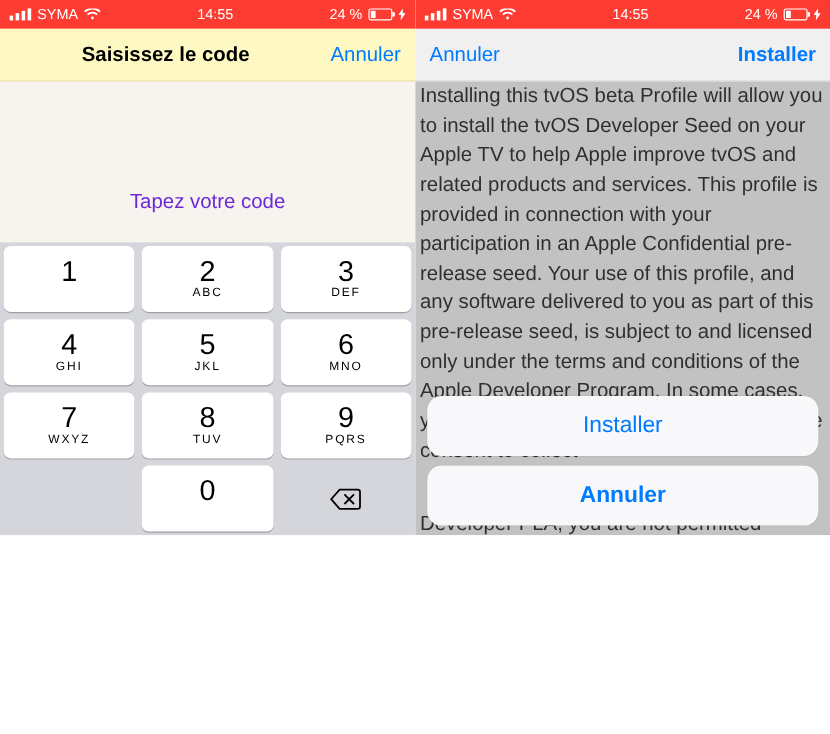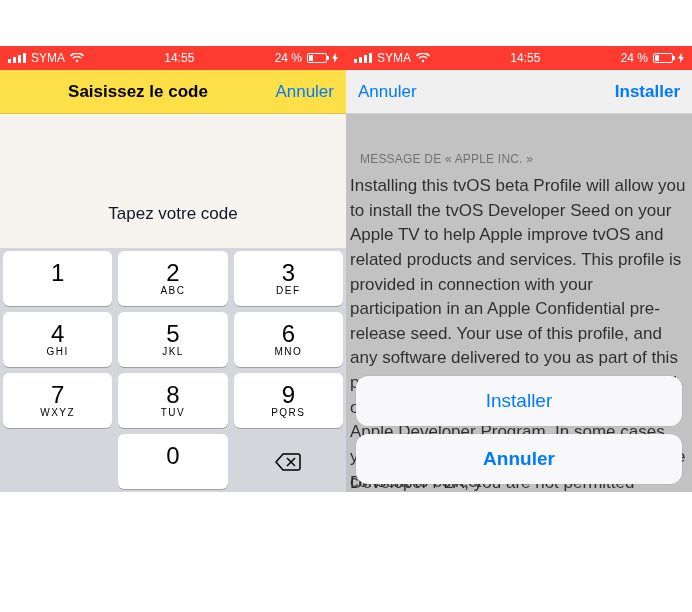--- a/index.html
+++ b/index.html
@@ -1,18 +1,18 @@
 <!DOCTYPE html>
 <html><head>
 <meta charset="utf-8">
 <style>
   * { box-sizing: border-box; margin: 0; padding: 0; }
   html, body { width: 692px; height: 612px; font-family: -apple-system, "Helvetica Neue", Arial, sans-serif; }
   body { display: flex; background: #fff; }
-  .screen { position: relative; height: 446px; overflow: hidden; margin-top: 46px; }
+  .screen { position: relative; height: 446px; overflow: hidden; }
   .screen-left { width: 346px; background: #f7f3ef; }
   .screen-right { width: 346px; background: #efefef; }
 
   
   .status { height: 24px; background: #fe3b30; color: #fff; display: flex; align-items: center; justify-content: space-between; padding: 0 8px; font-size: 12px; font-weight: 500; }
   .status .left, .status .right { display: flex; align-items: center; gap: 5px; }
   .sig { display: flex; gap: 2px; align-items: flex-end; }
   .sig span { width: 3px; background: #fff; display: block; }
   .sig span:nth-child(1){height:4px;} .sig span:nth-child(2){height:6px;} .sig span:nth-child(3){height:8px;} .sig span:nth-child(4){height:10px;}
   .wifi svg { display:block; }
@@ -21,28 +21,28 @@
   .batt .body::after { content:""; position:absolute; right:-3px; top:2px; width:2px; height:4px; background:#fff; border-radius:0 1px 1px 0;}
   .batt .fill { position:absolute; left:1px; top:1px; width:4px; height:6px; background:#fff;}
   .bolt svg { display:block; }
 
   
   .nav { height: 44px; display:flex; align-items:center; justify-content: space-between; border-bottom: 1px solid rgba(0,0,0,0.12); padding: 0 12px; font-size: 17px; }
   .nav .title { font-weight:600; color:#000; flex:1; text-align:center; }
   .nav .btn { color:#007aff; min-width:70px; }
   .nav .btn.left { text-align:left; }
   .nav .btn.right { text-align:right; font-weight:600;}
-  .screen-left .nav { background:#fde047; }
+  .screen-left .nav { background:#fef9c3; }
   .screen-left .nav { justify-content: flex-end; }
   .screen-left .nav .title-wrap { flex:1; text-align:center; font-weight:600;}
   .screen-right .nav { background: rgba(239,239,239,0.95); }
 
   
   .code-area { text-align:center; padding-top: 90px; }
-  .code-area .prompt { font-size: 17px; color:#0f172a; margin-bottom: 28px; }
+  .code-area .prompt { font-size: 17px; color:#6d28d9; margin-bottom: 28px; }
   .dots { display:flex; justify-content:center; gap: 24px; }
   .dot { width: 16px; height:16px; border: 1.5px solid #000; border-radius:50%; }
 
   .keypad { position:absolute; bottom:0; left:0; right:0; background:#d4d6dc; }
   .krow { display:flex; }
   .key { flex:1; height:55px; margin:3px; background:#fff; border-radius:6px; display:flex; flex-direction:column; align-items:center; justify-content:center; box-shadow: 0 1px 0 rgba(0,0,0,0.25); }
   .key.blank { background:transparent; box-shadow:none; }
   .key .num { font-size: 24px; line-height:1; color:#000; }
   .key .let { font-size: 10px; letter-spacing:1.5px; color:#000; height:12px; font-weight:400;}
   .key.del svg { display:block; }
@@ -200,21 +200,20 @@
         </span>
     </div>
   </div>
 
   <div class="nav">
     <div class="btn left" style="font-weight:400">Annuler</div>
     <div class="btn right">Installer</div>
   </div>
 
   <div class="right-body">
-    <div class="msg-header">MESSAGE DE « APPLE INC. »</div>
     <div class="msg-text">Installing this tvOS beta Profile will allow you to install the tvOS Developer Seed on your Apple TV to help Apple improve tvOS and related products and services. This profile is provided in connection with your participation in an Apple Confidential pre-release seed. Your use of this profile, and any software delivered to you as part of this pre-release seed, is subject to and licensed only under the terms and conditions of the Apple Developer Program. In some cases, you will be required to provide the applicable consent to collect</div>
     <div class="msg-text" style="position:absolute; bottom:-12px; left:0; right:0;">Developer PLA, you are not permitted</div>
 
     <div class="overlay"></div>
 
     <div class="sheet">
       <div class="opt">Installer</div>
       <div class="opt bold">Annuler</div>
     </div>
   </div>

